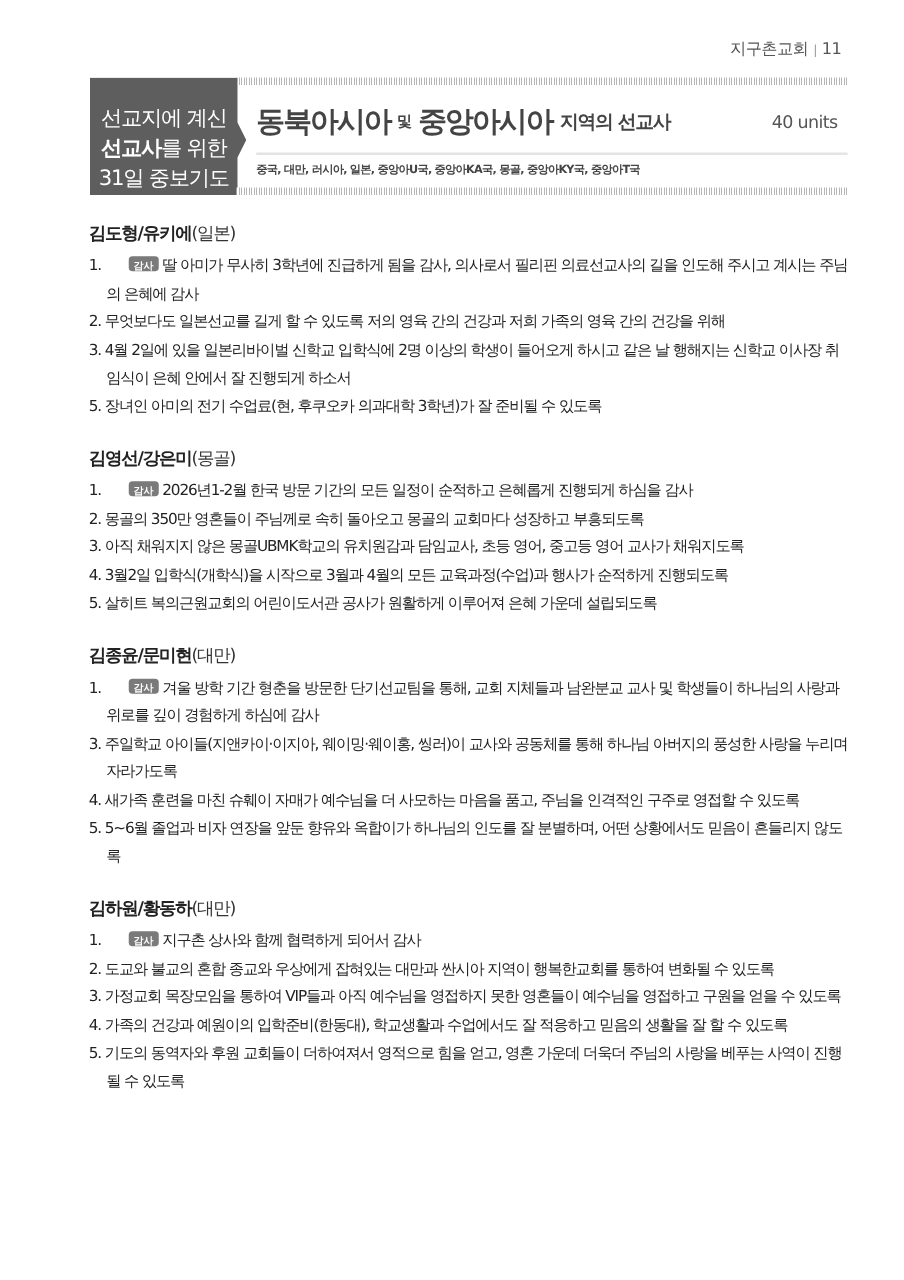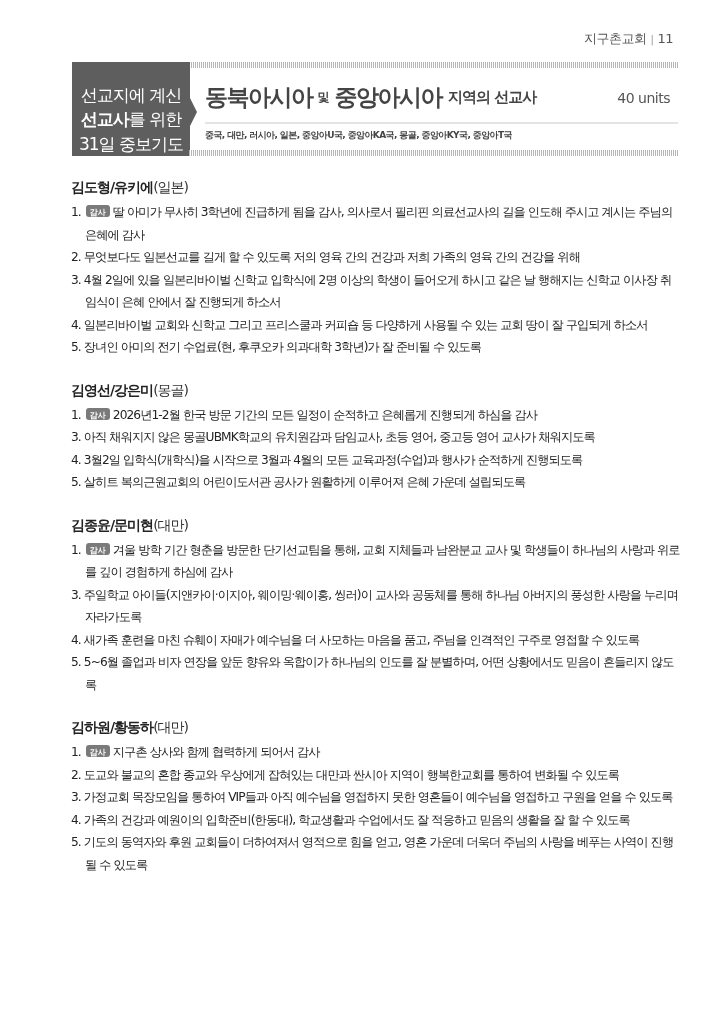--- a/index.html
+++ b/index.html
@@ -53,21 +53,21 @@
       font-size: 14px; font-weight: bold; color: #222; letter-spacing: -1px; margin-bottom: 5px; line-height: 18px;
     }
     .section-title .country { font-weight: normal; color: #333; }
     .item {
       font-size: 12.2px; line-height: 22.5px; color: #222; letter-spacing: -0.9px;
       padding-left: 14px; text-indent: -14px;
     }
     .badge {
       display: inline-block; background: #7a7a7a; color: #fff;
       font-size: 8px; font-weight: bold; line-height: 12px; height: 12px;
-      padding: 2px 4px; border-radius: 3px; vertical-align: 1px; margin: 0 3px 0 2px;
+      padding: 2px 4px; border-radius: 3px; vertical-align: 1px; margin: 0 3px 0 19px;
       text-indent: 0; letter-spacing: 0;
     }
   </style>
 </head>
 <body>
 
 <div class="page-header">
   <span>지구촌교회</span><span class="sep">|</span><span>11</span>
 </div>
 
@@ -89,26 +89,26 @@
   <div class="countries">중국, 대만, 러시아, 일본, 중앙아U국, 중앙아KA국, 몽골, 중앙아KY국, 중앙아T국</div>
   <div class="stripe bottom"></div>
 </div>
 
 <div class="content" id="content">
     <div class="section">
       <div class="section-title"><span>김도형/유키에</span><span class="country">(일본)</span></div>
       <div class="item"><span>1.</span> <span class="badge">감사</span><span>딸 아미가 무사히 3학년에 진급하게 됨을 감사, 의사로서 필리핀 의료선교사의 길을 인도해 주시고 계시는 주님의 은혜에 감사</span></div>
       <div class="item"><span>2.</span> <span>무엇보다도 일본선교를 길게 할 수 있도록 저의 영육 간의 건강과 저희 가족의 영육 간의 건강을 위해</span></div>
       <div class="item"><span>3.</span> <span>4월 2일에 있을 일본리바이벌 신학교 입학식에 2명 이상의 학생이 들어오게 하시고 같은 날 행해지는 신학교 이사장 취임식이 은혜 안에서 잘 진행되게 하소서</span></div>
-      <div class="item"><span>4.</span> <span>일본리바이벌 교회와 신학교 그리고 프리스쿨과 커피숍 등 다양하게 사용될 수 있는 교회 땅이 잘 구입되게 하소서</span></div>
       <div class="item"><span>5.</span> <span>장녀인 아미의 전기 수업료(현, 후쿠오카 의과대학 3학년)가 잘 준비될 수 있도록</span></div>
     </div>
     <div class="section">
       <div class="section-title"><span>김영선/강은미</span><span class="country">(몽골)</span></div>
       <div class="item"><span>1.</span> <span class="badge">감사</span><span>2026년1-2월 한국 방문 기간의 모든 일정이 순적하고 은혜롭게 진행되게 하심을 감사</span></div>
+      <div class="item"><span>2.</span> <span>몽골의 350만 영혼들이 주님께로 속히 돌아오고 몽골의 교회마다 성장하고 부흥되도록</span></div>
       <div class="item"><span>3.</span> <span>아직 채워지지 않은 몽골UBMK학교의 유치원감과 담임교사, 초등 영어, 중고등 영어 교사가 채워지도록</span></div>
       <div class="item"><span>4.</span> <span>3월2일 입학식(개학식)을 시작으로 3월과 4월의 모든 교육과정(수업)과 행사가 순적하게 진행되도록</span></div>
       <div class="item"><span>5.</span> <span>살히트 복의근원교회의 어린이도서관 공사가 원활하게 이루어져 은혜 가운데 설립되도록</span></div>
     </div>
     <div class="section">
       <div class="section-title"><span>김종윤/문미현</span><span class="country">(대만)</span></div>
       <div class="item"><span>1.</span> <span class="badge">감사</span><span>겨울 방학 기간 형춘을 방문한 단기선교팀을 통해, 교회 지체들과 남완분교 교사 및 학생들이 하나님의 사랑과 위로를 깊이 경험하게 하심에 감사</span></div>
       <div class="item"><span>3.</span> <span>주일학교 아이들(지앤카이·이지아, 웨이밍·웨이홍, 씽러)이 교사와 공동체를 통해 하나님 아버지의 풍성한 사랑을 누리며 자라가도록</span></div>
       <div class="item"><span>4.</span> <span>새가족 훈련을 마친 슈훼이 자매가 예수님을 더 사모하는 마음을 품고, 주님을 인격적인 구주로 영접할 수 있도록</span></div>
       <div class="item"><span>5.</span> <span>5~6월 졸업과 비자 연장을 앞둔 향유와 옥합이가 하나님의 인도를 잘 분별하며, 어떤 상황에서도 믿음이 흔들리지 않도록</span></div>

